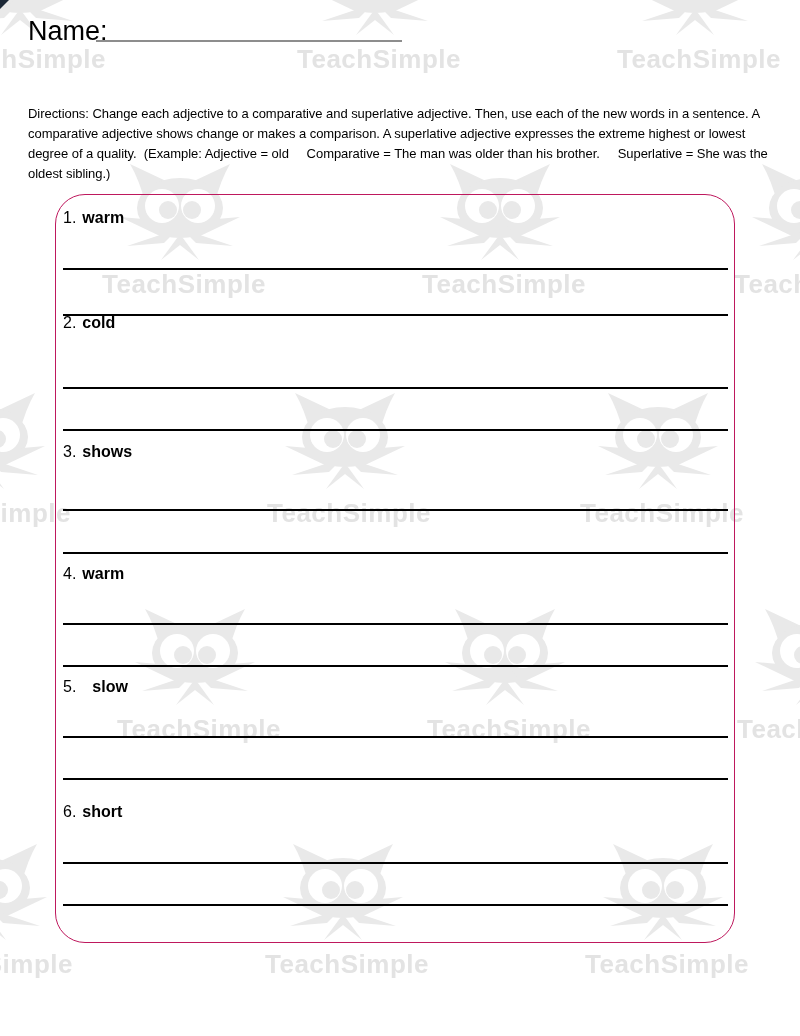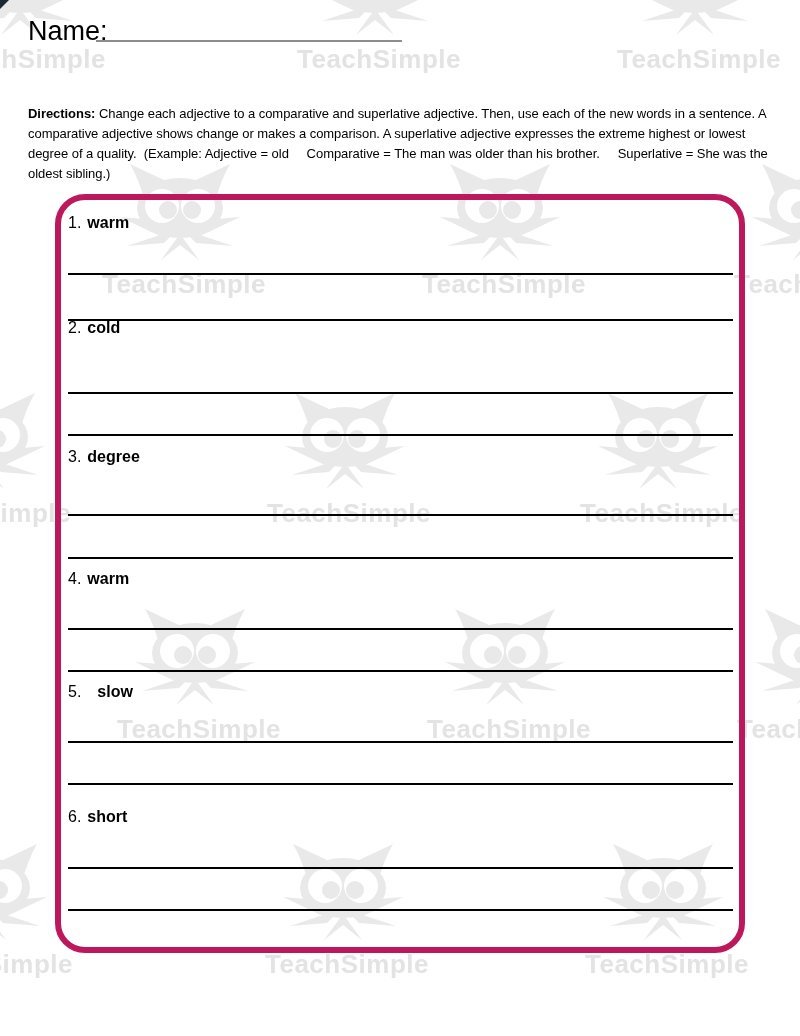--- a/index.html
+++ b/index.html
@@ -37,26 +37,26 @@
     position:absolute; left:0; top:50px; width:100%;
     text-align:center; font-size:35px; font-weight:bold;
     letter-spacing:-0.5px; line-height:42px;
   }
 
   .directions {
     position:absolute; left:28px; top:104px; width:756px;
     font-size:13px; line-height:20px;
     white-space:pre-wrap; letter-spacing:-0.05px;
   }
-  .directions .dir-label { font-weight:bold; }
+  .directions .dir-label { font-weight:normal; }
 
   .worksheet-box {
     position:absolute; left:55px; top:194px;
     width:678px; height:747px;
-    border:6px solid #be185d; border-radius:30px;
+    border:1px solid #be185d; border-radius:30px;
     background:transparent;
   }
 
   .item-label { position:absolute; left:7px; font-size:16px; white-space:pre; }
   .item-num  { font-weight:normal; margin-right:6px; }
   .item-word { font-weight:bold; }
   .item-label.wide-gap .item-word { margin-left:10px; }
 
   .answer-line {
     position:absolute; left:7px; width:665px; height:2px; background:#000;
@@ -200,21 +200,21 @@
   <div class="worksheet-box">
 
     <span class="item-label" style="top:14px"><span class="item-num">1.</span><span class="item-word">warm</span></span>
     <div class="answer-line" style="top:73px"></div>
     <div class="answer-line" style="top:119px"></div>
 
     <span class="item-label" style="top:119px"><span class="item-num">2.</span><span class="item-word">cold</span></span>
     <div class="answer-line" style="top:192px"></div>
     <div class="answer-line" style="top:234px"></div>
 
-    <span class="item-label" style="top:248px"><span class="item-num">3.</span><span class="item-word">degree</span></span>
+    <span class="item-label" style="top:248px"><span class="item-num">3.</span><span class="item-word">shows</span></span>
     <div class="answer-line" style="top:314px"></div>
     <div class="answer-line" style="top:357px"></div>
 
     <span class="item-label" style="top:370px"><span class="item-num">4.</span><span class="item-word">warm</span></span>
     <div class="answer-line" style="top:428px"></div>
     <div class="answer-line" style="top:470px"></div>
 
     <span class="item-label wide-gap" style="top:483px"><span class="item-num">5.</span><span class="item-word">slow</span></span>
     <div class="answer-line" style="top:541px"></div>
     <div class="answer-line" style="top:583px"></div>

